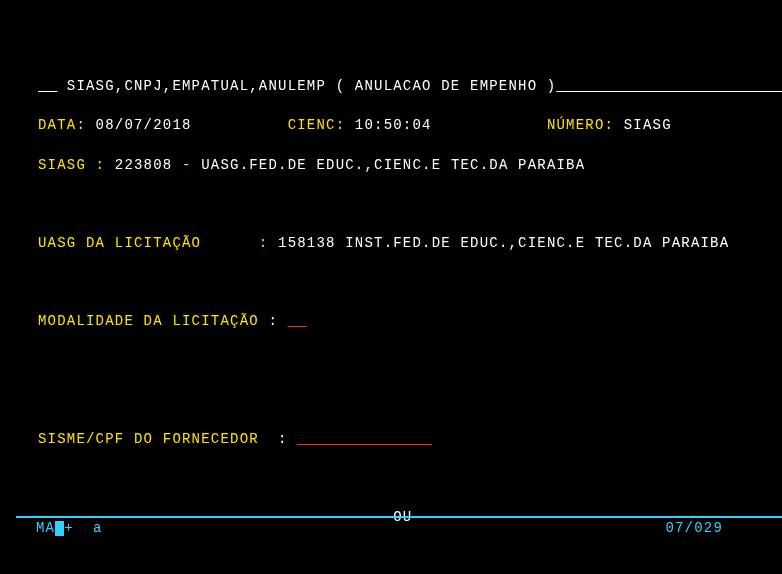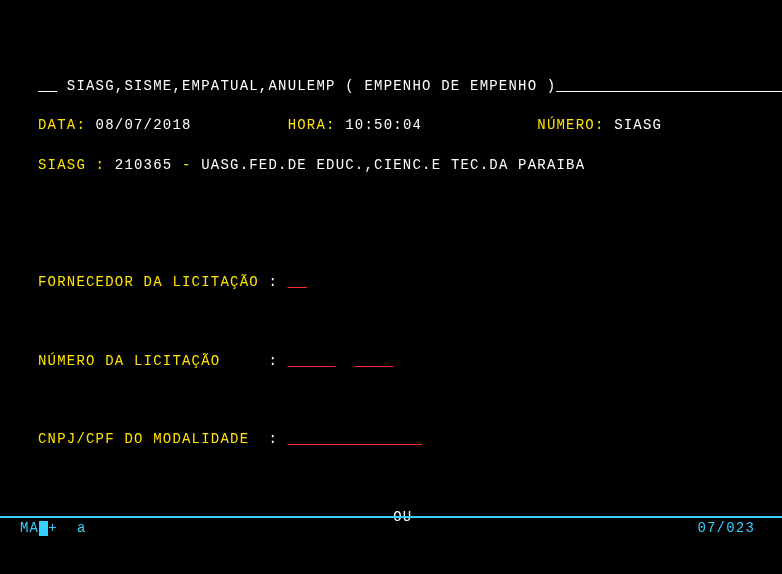--- a/index.html
+++ b/index.html
@@ -24,26 +24,26 @@
     height: 574px;
   }
   .yellow { color: #ffe400; margin-top: 28px; }
   .cyan   { color: #33d1ff; }
   .white  { color: #ffffff; }
 
   .row { display: block; height: 19.6px; }
 
   .status-line {
     position: absolute;
-    left: 0;
+    left: 16px;
     right: 0;
     bottom: 38px;
     border-top: 2px solid #33d1ff;
     height: 20px;
-    padding: 4px 27px 0 20px;
+    padding: 4px 59px 0 20px;
     box-sizing: border-box;
     font-family: "Consolas","Courier New",monospace;
     font-size: 14px;
     letter-spacing: 1.2px;
     color: #33d1ff;
     display: flex;
     justify-content: space-between;
     align-items: center;
   }
   .cursor-block {
@@ -63,40 +63,40 @@
     text-decoration: underline;
     text-decoration-color:#ff2a2a;
     text-decoration-thickness:1px;
   }
 </style>
 </head>
 <body>
 
 <div class="terminal">
 
-<span class="row"><span class="white underline">__</span><span class="white"> SIASG,SISME,EMPATUAL,ANULEMP ( EMPENHO DE EMPENHO )</span><span class="white underline">________________________</span></span>
-<span class="row"><span class="yellow">DATA:</span><span class="white"> 08/07/2018          </span><span class="yellow">HORA:</span><span class="white"> 10:50:04            </span><span class="yellow">NÚMERO:</span><span class="white"> SIASG</span></span>
-<span class="row"><span class="yellow">SIASG :</span><span class="white"> 210365 </span><span class="yellow">-</span><span class="white"> UASG.FED.DE EDUC.,CIENC.E TEC.DA PARAIBA</span></span>
+<span class="row"><span class="white underline">__</span><span class="white"> SIASG,CNPJ,EMPATUAL,ANULEMP ( ANULACAO DE EMPENHO )</span><span class="white underline">________________________</span></span>
+<span class="row"><span class="yellow">DATA:</span><span class="white"> 08/07/2018          </span><span class="yellow">CIENC:</span><span class="white"> 10:50:04            </span><span class="yellow">NÚMERO:</span><span class="white"> SIASG</span></span>
+<span class="row"><span class="yellow">SIASG :</span><span class="white"> 223808 </span><span class="yellow">-</span><span class="white"> UASG.FED.DE EDUC.,CIENC.E TEC.DA PARAIBA</span></span>
+<span class="row"> </span>
+<span class="row"><span class="yellow">UASG DA LICITAÇÃO      </span><span class="yellow">:</span><span class="white"> 158138 INST.FED.DE EDUC.,CIENC.E TEC.DA PARAIBA</span></span>
+<span class="row"> </span>
+<span class="row"><span class="yellow">MODALIDADE DA LICITAÇÃO </span><span class="white">:</span><span class="white"> </span><span class="red-under">__</span></span>
 <span class="row"> </span>
 <span class="row"> </span>
-<span class="row"><span class="yellow">FORNECEDOR DA LICITAÇÃO </span><span class="white">:</span><span class="white"> </span><span class="red-under">__</span></span>
-<span class="row"> </span>
-<span class="row"><span class="yellow">NÚMERO DA LICITAÇÃO     </span><span class="white">:</span><span class="white"> </span><span class="red-under">_____</span><span class="white">  </span><span class="red-under">____</span></span>
-<span class="row"> </span>
-<span class="row"><span class="yellow">CNPJ/CPF DO MODALIDADE  </span><span class="white">:</span><span class="white"> </span><span class="red-under">______________</span></span>
+<span class="row"><span class="yellow">SISME/CPF DO FORNECEDOR  </span><span class="white">:</span><span class="white"> </span><span class="red-under">______________</span></span>
 <span class="row"> </span>
 <span class="row"><span class="cyan">------------------------------------ </span><span class="white">OU</span><span class="cyan"> ------------------------------------</span></span>
 
 
 
 
 
 
 
 
 
 
 
   <div class="status-line">
     <span><span class="cyan">MA</span><span class="cursor-block"></span><span class="cyan">+  a</span></span>
-    <span class="cyan">07/023</span>
+    <span class="cyan">07/029</span>
   </div>
 </div>
 
 </body></html>

